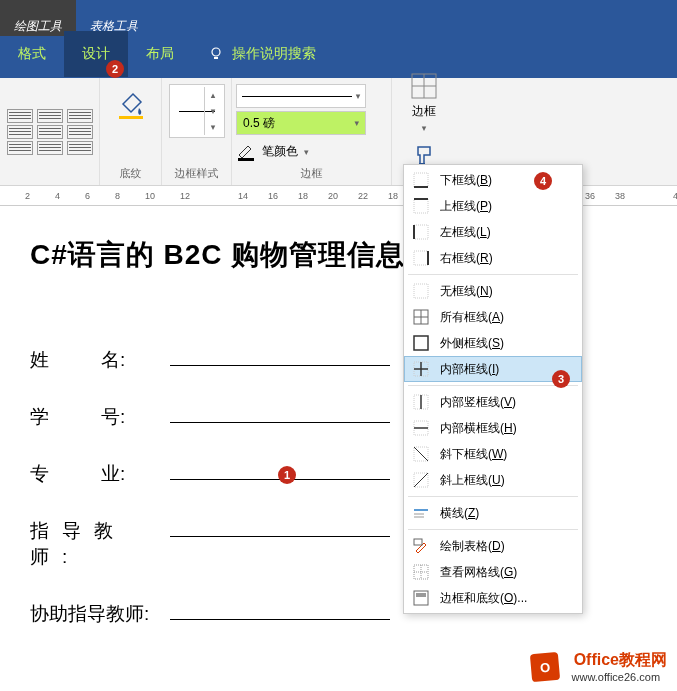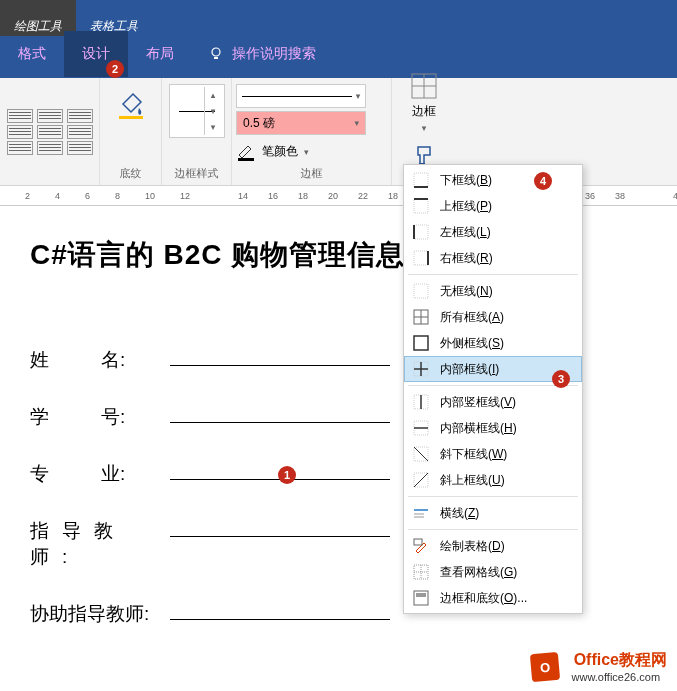--- a/index.html
+++ b/index.html
@@ -3,21 +3,21 @@
   <meta charset="utf-8">
   <style>
     * { margin: 0; padding: 0; box-sizing: border-box; font-family: "Microsoft YaHei", sans-serif; }
     body { width: 677px; height: 691px; background: #fff; overflow: hidden; position: relative; }
     
     .title-tabs { height: 30px; display: flex; background: #2b579a; color: #fff; font-size: 12px; }
     .title-tab { padding: 18px 14px; font-style: italic; }
     .title-tab.drawing { background: #404040; }
     .title-tab.table { background: #2b579a; }
     
-    .ribbon-tabs { height: 48px; display: flex; background: #2b579a; color: #f0abfc; font-size: 14px; align-items: center; }
+    .ribbon-tabs { height: 48px; display: flex; background: #2b579a; color: #bef264; font-size: 14px; align-items: center; }
     .ribbon-tab { padding: 14px 18px; position: relative; }
     .ribbon-tab.active { background: #1e3f6f; }
     .tell-me { display: flex; align-items: center; gap: 8px; padding: 0 16px; }
     .bulb-icon { width: 16px; height: 16px; }
     
     .badge { position: absolute; width: 18px; height: 18px; border-radius: 50%; background: #c42b1c; color: #fff; font-size: 11px; display: flex; align-items: center; justify-content: center; z-index: 100; font-weight: bold; }
     .badge-2 { top: 60px; left: 106px; }
     .badge-1 { top: 466px; left: 278px; }
     .badge-3 { top: 370px; left: 552px; }
     .badge-4 { top: 172px; left: 534px; }
@@ -32,21 +32,21 @@
     .border-style-btn .line { height: 1px; background: #666; }
     
     .shading-group { width: 62px; display: flex; flex-direction: column; align-items: center; }
     .shading-icon { width: 36px; height: 36px; margin-top: 4px; }
     .style-selector { width: 142px; height: 56px; border: 1px solid #ccc; background: #fff; margin-top: 2px; display: flex; align-items: center; justify-content: center; position: relative; }
     .style-selector .sample-line { width: 100px; height: 1px; background: #000; }
     .style-dropdown { position: absolute; right: 2px; top: 2px; bottom: 2px; width: 18px; display: flex; flex-direction: column; }
     .style-dropdown > div { flex: 1; border-left: 1px solid #ccc; display: flex; align-items: center; justify-content: center; font-size: 9px; color: #666; }
     
     .weight-color-group { width: 160px; padding: 4px; }
-    .weight-select { width: 130px; height: 24px; border: 1px solid #ccc; background: #fca5a5; display: flex; align-items: center; padding: 0 6px; font-size: 12px; justify-content: space-between; }
+    .weight-select { width: 130px; height: 24px; border: 1px solid #ccc; background: #bef264; display: flex; align-items: center; padding: 0 6px; font-size: 12px; justify-content: space-between; }
     .line-preview { width: 130px; height: 24px; border: 1px solid #ccc; background: #fff; display: flex; align-items: center; justify-content: center; margin-top:2px;}
     .line-preview .l { width:110px; height:1px; background:#000;}
     .pen-color { display: flex; align-items: center; gap: 6px; margin-top: 4px; font-size: 12px; }
     .pen-color-icon { width: 20px; height: 18px; }
     
     .borders-group { width: 120px; display: flex; justify-content: center; gap: 2px; padding-top:4px;}
     .border-btn, .painter-btn { width: 48px; display: flex; flex-direction: column; align-items: center; gap: 3px; font-size: 12px; padding: 4px 2px; }
     .border-grid-icon { width: 28px; height: 28px; }
     .painter-icon { width: 28px; height: 28px; }
     .dropdown-arrow { font-size: 9px; color: #666; }

